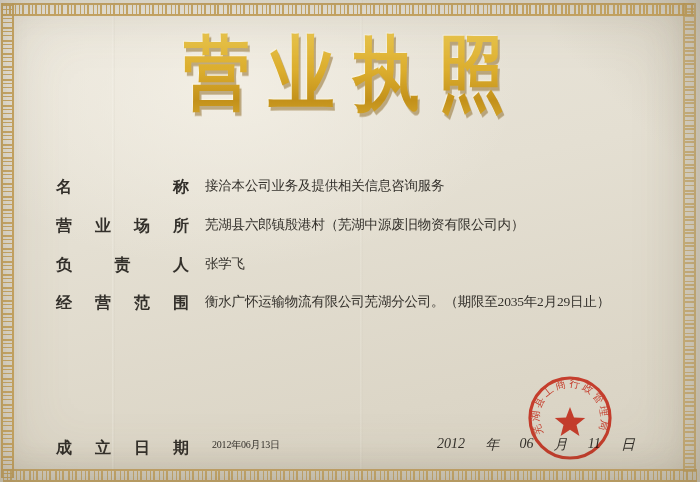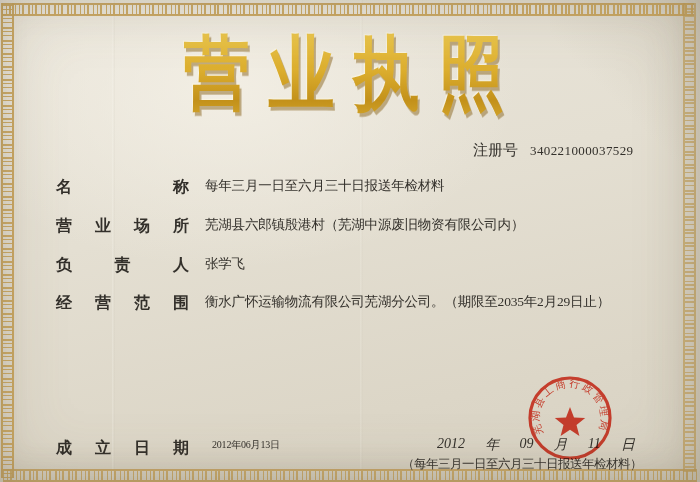--- a/index.html
+++ b/index.html
@@ -72,30 +72,27 @@
 
   <div class="gb gb-h gb-top"></div>
   <div class="gb gb-h gb-bottom"></div>
   <div class="gb gb-v gb-left"></div>
   <div class="gb gb-v gb-right"></div>
 
   <div class="title">
     <span class="stretch">营业执照</span>
   </div>
 
-  <div class="regline">
-    <span>注册号</span><span class="regno">340221000037529</span>
-  </div>
 
   <div class="frow r1">
     <span class="flabel">
         <span>名</span>
         <span>称</span>
       </span>
-    <span class="fvalue">每年三月一日至六月三十日报送年检材料</span>
+    <span class="fvalue">接洽本公司业务及提供相关信息咨询服务</span>
   </div>
   <div class="frow r2">
     <span class="flabel">
         <span>营</span>
         <span>业</span>
         <span>场</span>
         <span>所</span>
       </span>
     <span class="fvalue">芜湖县六郎镇殷港村（芜湖中源废旧物资有限公司内）</span>
   </div>
@@ -123,27 +120,26 @@
         <span>立</span>
         <span>日</span>
         <span>期</span>
       </span>
     <span class="fvalue">2012年06月13日</span>
   </div>
 
   <div class="issue">
     <span>2012</span>
     <span>年</span>
-    <span>09</span>
+    <span>06</span>
     <span>月</span>
     <span>11</span>
     <span>日</span>
   </div>
 
-  <div class="note">（每年三月一日至六月三十日报送年检材料）</div>
 
   <svg class="seal" viewBox="520 368 100 100" xmlns="http://www.w3.org/2000/svg">
     <circle cx="570" cy="418" r="40" fill="none" stroke="#e2301d" stroke-width="3.2"></circle>
     <defs>
       <path id="sealArc" d="M 543.2 433.5 A 31 31 0 1 1 596.8 433.5" fill="none"></path>
     </defs>
     <text font-family="DejaVu Sans, sans-serif" font-size="10.5" fill="#e2301d" letter-spacing="2.2">
       <textPath href="#sealArc" startOffset="0">芜湖县工商行政管理局</textPath>
     </text>
     <polygon fill="#e2301d" points="570,407 574,417.5 585.2,418.1 576.5,425.1 579.4,435.9 570,429.8 560.6,435.9 563.5,425.1 554.8,418.1 566,417.5"></polygon>

